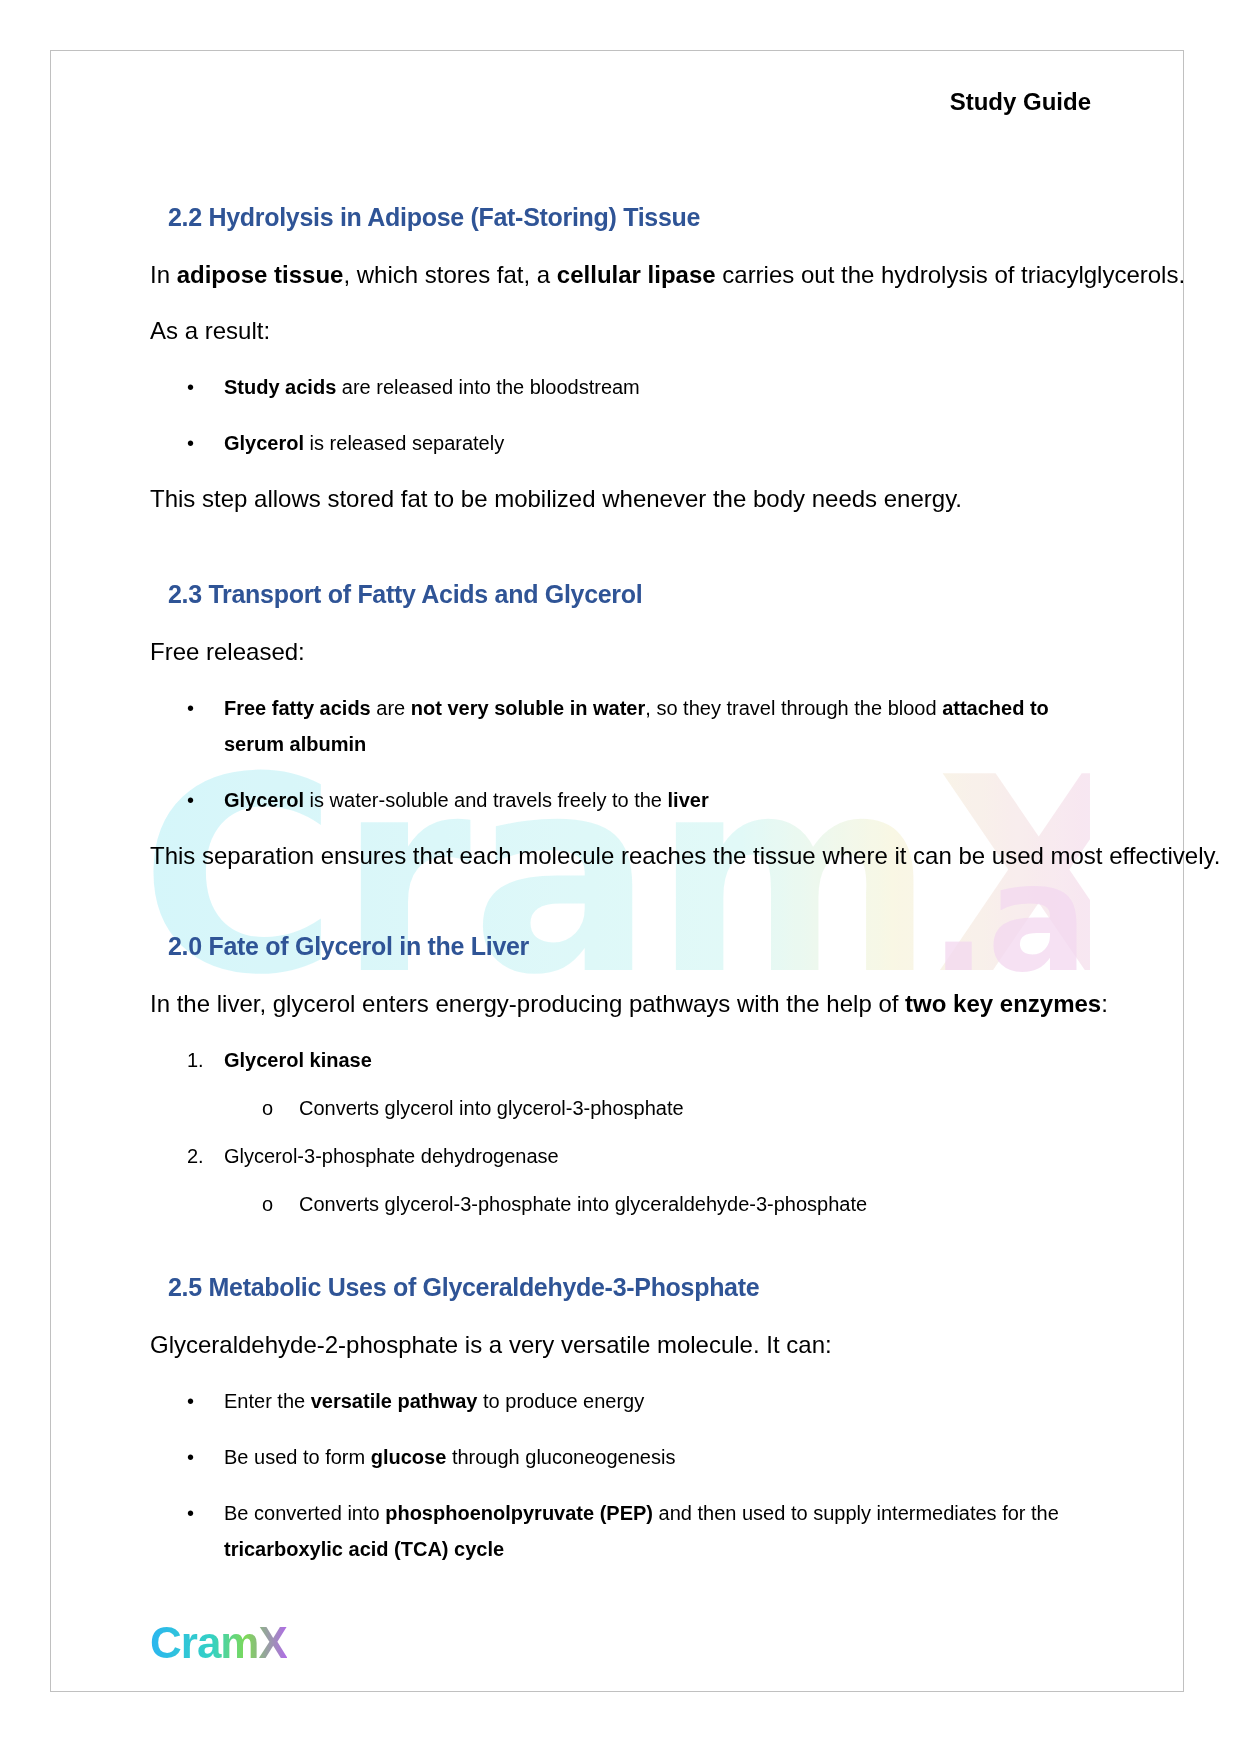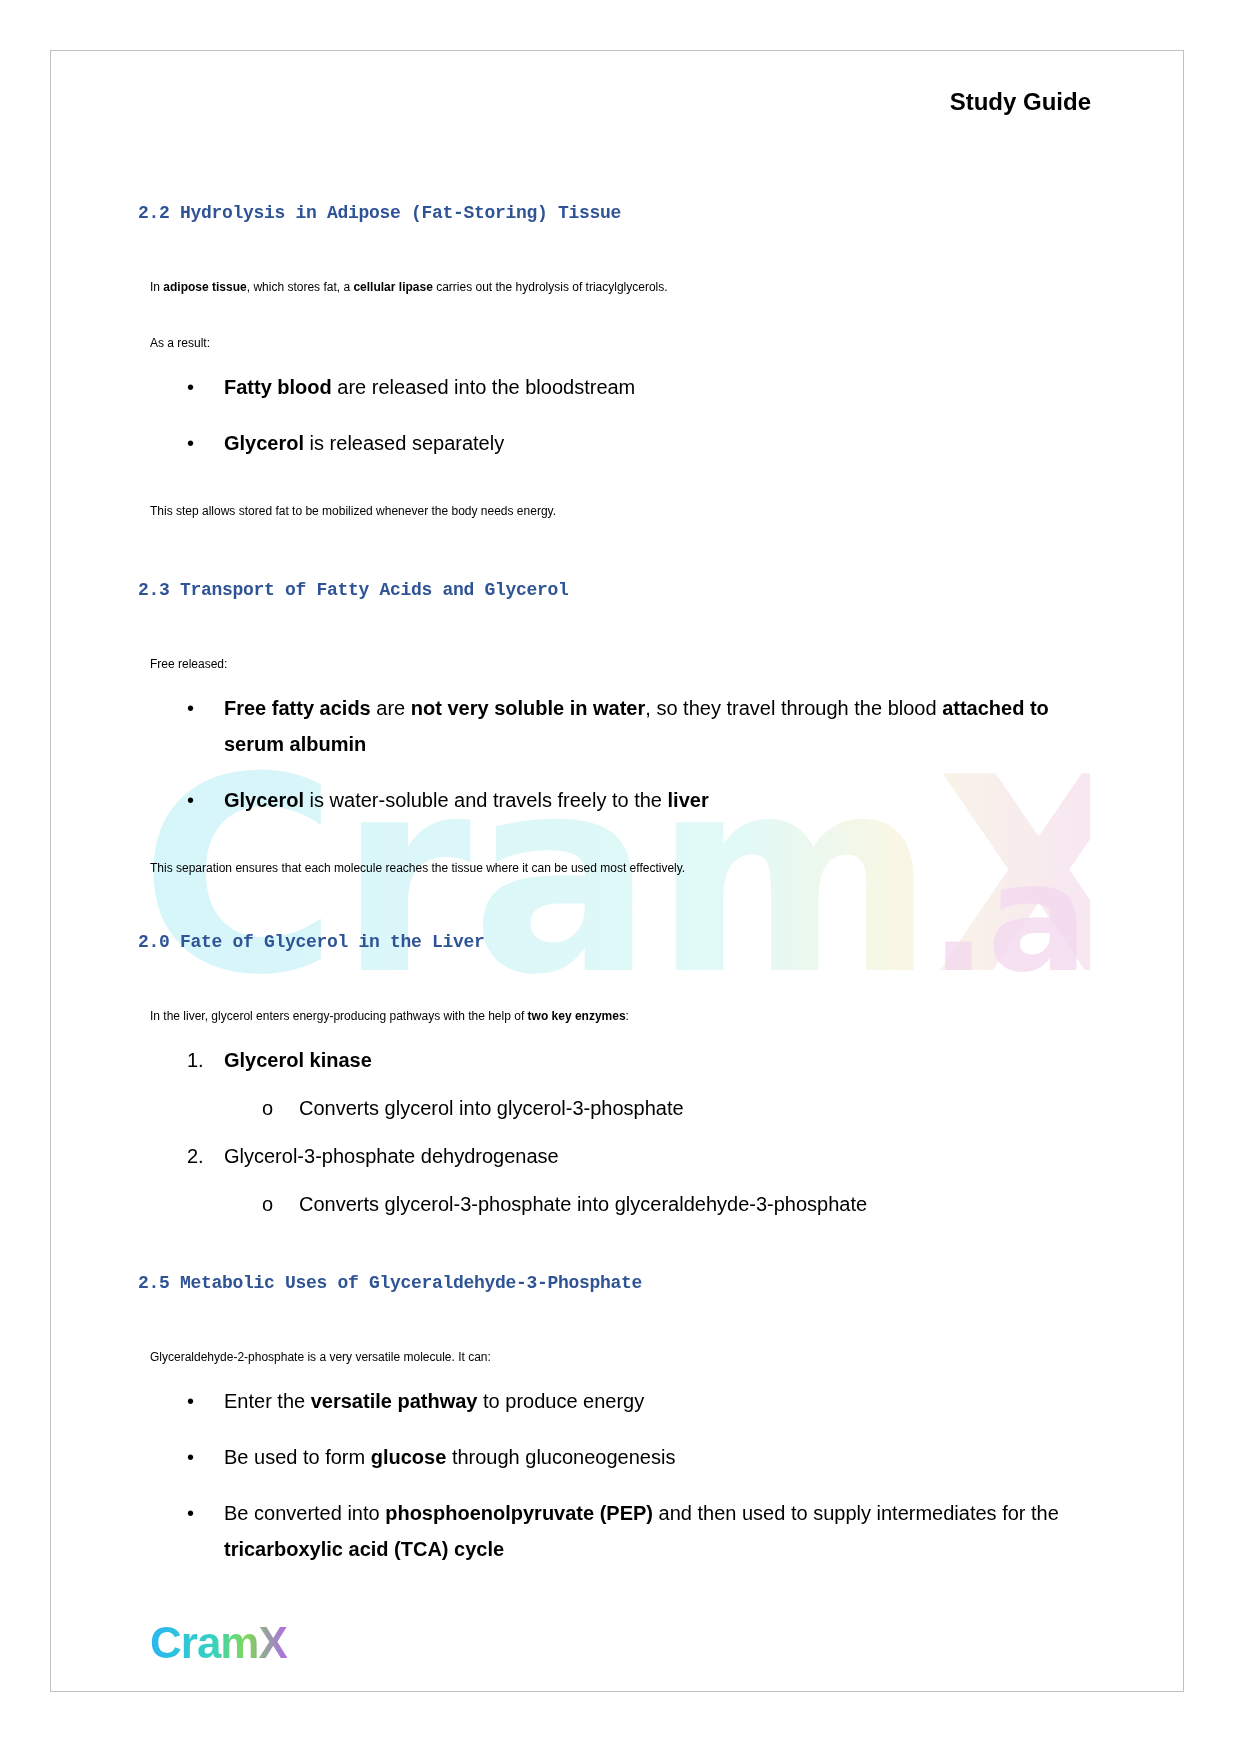--- a/index.html
+++ b/index.html
@@ -1,23 +1,23 @@
 <!DOCTYPE html>
 <html><head>
 <meta charset="utf-8">
 <style>
   html, body { margin: 0; padding: 0; background: #ffffff; }
   body { width: 1241px; height: 1754px; position: relative; overflow: hidden;
          font-family: "Liberation Sans", sans-serif; color: #000; }
   .page-frame { position: absolute; left: 50px; top: 50px; width: 1134px; height: 1642px;
                 border: 1px solid #c0c0c0; box-sizing: border-box; }
   .doc-title { position: absolute; right: 150px; top: 88px; font-size: 24px; font-weight: bold; }
-  .h2 { position: absolute; left: 138px; font-size: 18px; font-weight: bold; color: #2f5496;
-        font-family: Liberation Mono, monospace; letter-spacing: -0.3px; }
-  .p { position: absolute; left: 150px; font-size: 12px; line-height: 36px; white-space: nowrap; margin-top: 12px; }
+  .h2 { position: absolute; left: 168px; font-size: 25px; font-weight: bold; color: #2f5496;
+        font-family: Liberation Sans, sans-serif; letter-spacing: -0.3px; }
+  .p { position: absolute; left: 150px; font-size: 24px; line-height: 36px; white-space: nowrap; }
   .li { position: absolute; left: 187px; font-size: 20px; line-height: 36px; }
   .li .marker { position: absolute; left: 0; width: 30px; }
   .li .body { position: absolute; left: 37px; width: 880px; }
   .sub { position: absolute; left: 262px; font-size: 20px; line-height: 36px; white-space: nowrap; }
   .sub .marker { position: absolute; left: 0; }
   .sub .body { position: absolute; left: 37px; text-align: right; }
   b { font-weight: bold; }
   .watermark { position: absolute; left: 150px; top: 755px; width: 940px; height: 240px;
                pointer-events: none; z-index: 0; }
   .content { position: relative; z-index: 1; }
@@ -45,21 +45,21 @@
 </svg>
 
 <div class="content">
   <div class="doc-title">Study Guide</div>
 
   <div class="h2" style="top:203px">2.2 Hydrolysis in Adipose (Fat-Storing) Tissue</div>
   <div class="p" style="top:257px"><span>In </span><b>adipose tissue</b><span>, which stores fat, a </span><b>cellular lipase</b><span> carries out the hydrolysis of triacylglycerols.</span></div>
   <div class="p" style="top:313px">As a result:</div>
   <div class="li" style="top:369px">
     <span class="marker">•</span>
-    <span class="body"><b>Fatty blood</b><span> are released into the bloodstream</span></span>
+    <span class="body"><b>Study acids</b><span> are released into the bloodstream</span></span>
   </div>
   <div class="li" style="top:425px">
     <span class="marker">•</span>
     <span class="body"><b>Glycerol</b><span> is released separately</span></span>
   </div>
   <div class="p" style="top:481px">This step allows stored fat to be mobilized whenever the body needs energy.</div>
 
   <div class="h2" style="top:580px">2.3 Transport of Fatty Acids and Glycerol</div>
   <div class="p" style="top:634px">Free released:</div>
   <div class="li" style="top:690px">

